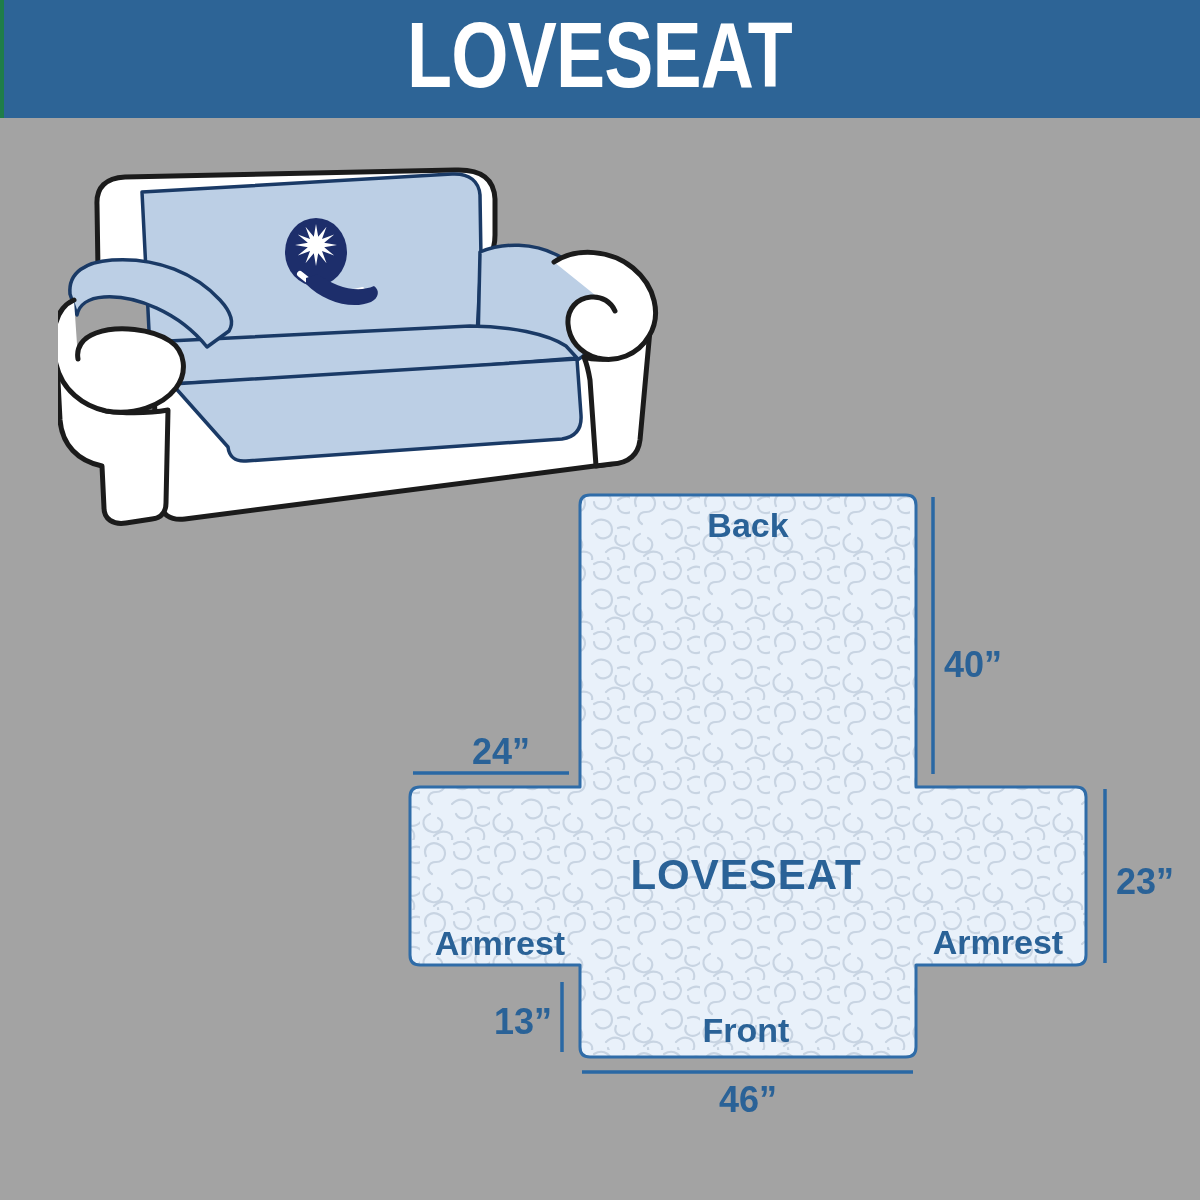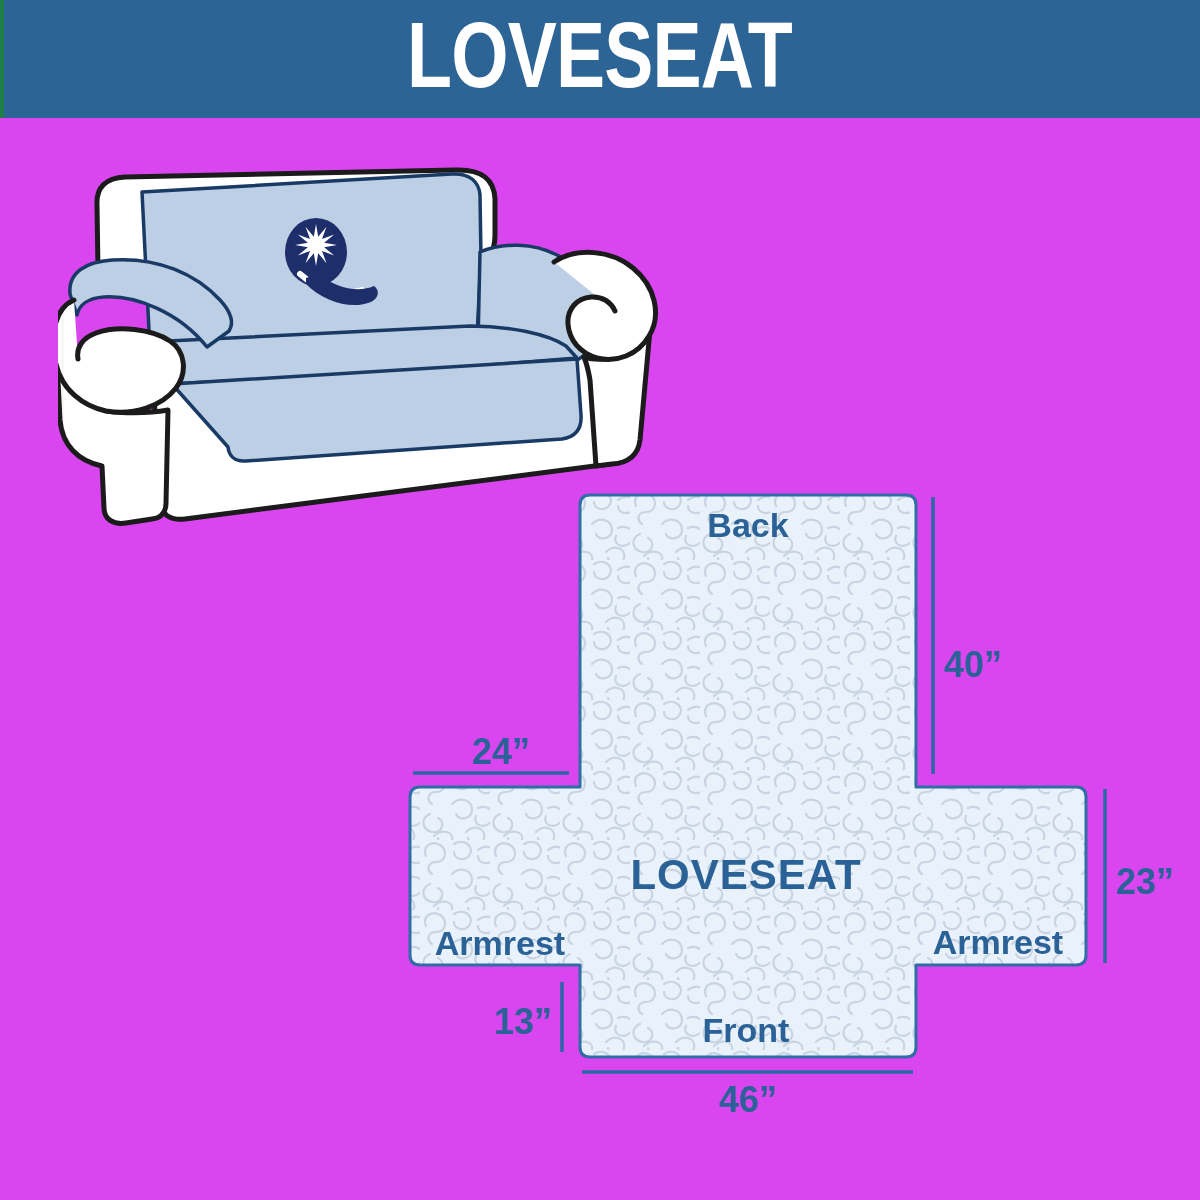--- a/index.html
+++ b/index.html
@@ -1,16 +1,16 @@
 <!DOCTYPE html>
 <html><head>
 <meta charset="utf-8">
 <style>
   html,body{margin:0;padding:0;background:#fff;}
-  .canvas{position:relative;width:1200px;height:1200px;background:#d946ef;overflow:hidden;
+  .canvas{position:relative;width:1200px;height:1200px;background:#a3a3a3;overflow:hidden;
           font-family:"Liberation Sans",sans-serif;}
   .header{position:absolute;left:0;top:0;width:1200px;height:118px;background:#2D6496;
           display:flex;align-items:center;justify-content:center;}
   .header-accent{position:absolute;left:0;top:0;width:4px;height:118px;background:#1F7D48;}
   .page-title{color:#ffffff;font-weight:bold;font-size:92px;line-height:1;
               transform:scaleX(0.80);transform-origin:50% 50%;letter-spacing:-1px;
               padding-bottom:8px;white-space:nowrap;}
   .sofa-svg{position:absolute;left:58px;top:146px;width:608px;height:432px;}
   .diagram-svg{position:absolute;left:390px;top:470px;width:800px;height:670px;}
   .sofa-outline{fill:#ffffff;stroke:#1B1B1B;stroke-width:5;stroke-linejoin:round;stroke-linecap:round;}

